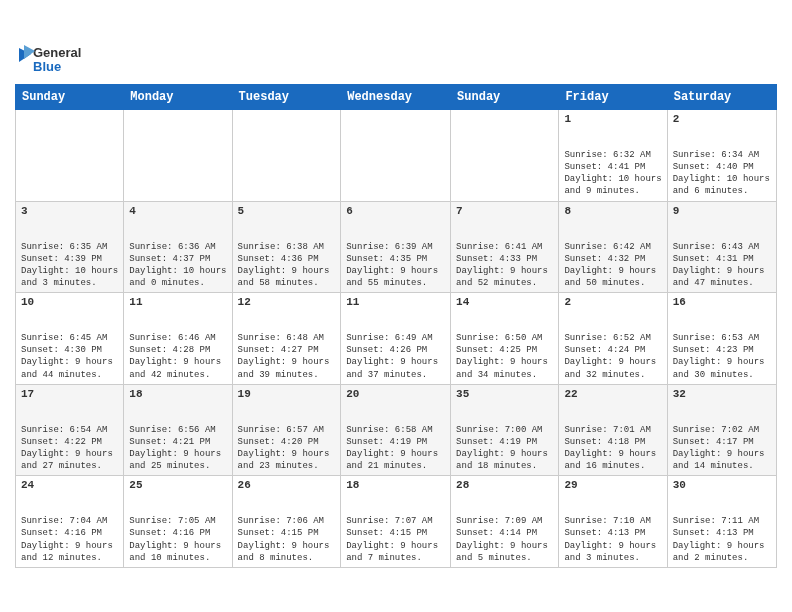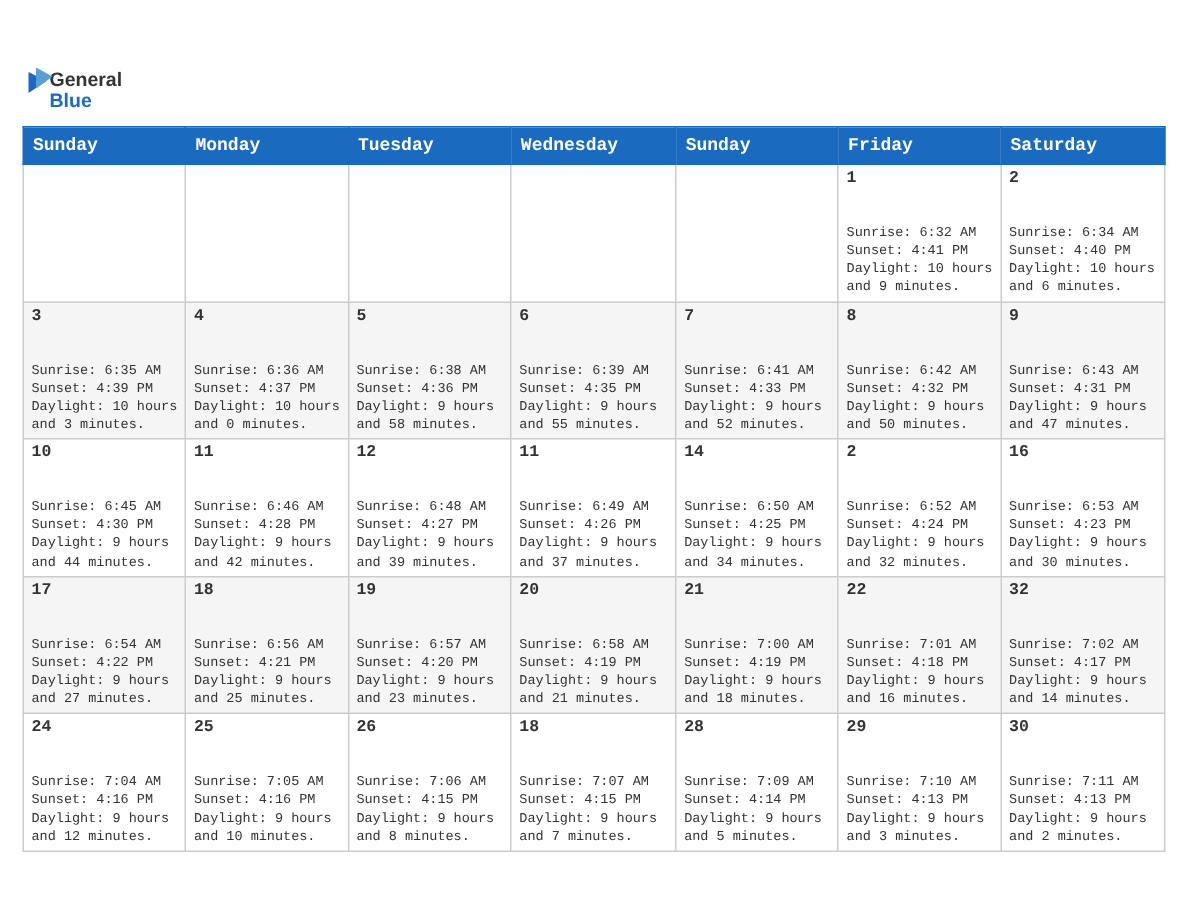--- a/index.html
+++ b/index.html
@@ -163,21 +163,21 @@
           </td>
           <td>
             <div class="day-number">19</div>
             <div class="day-info">Sunrise: 6:57 AM<br>Sunset: 4:20 PM<br>Daylight: 9 hours and 23 minutes.</div>
           </td>
           <td>
             <div class="day-number">20</div>
             <div class="day-info">Sunrise: 6:58 AM<br>Sunset: 4:19 PM<br>Daylight: 9 hours and 21 minutes.</div>
           </td>
           <td>
-            <div class="day-number">21</div>
+            <div class="day-number">35</div>
             <div class="day-info">Sunrise: 7:00 AM<br>Sunset: 4:19 PM<br>Daylight: 9 hours and 18 minutes.</div>
           </td>
           <td>
             <div class="day-number">22</div>
             <div class="day-info">Sunrise: 7:01 AM<br>Sunset: 4:18 PM<br>Daylight: 9 hours and 16 minutes.</div>
           </td>
           <td>
             <div class="day-number">32</div>
             <div class="day-info">Sunrise: 7:02 AM<br>Sunset: 4:17 PM<br>Daylight: 9 hours and 14 minutes.</div>
           </td>

